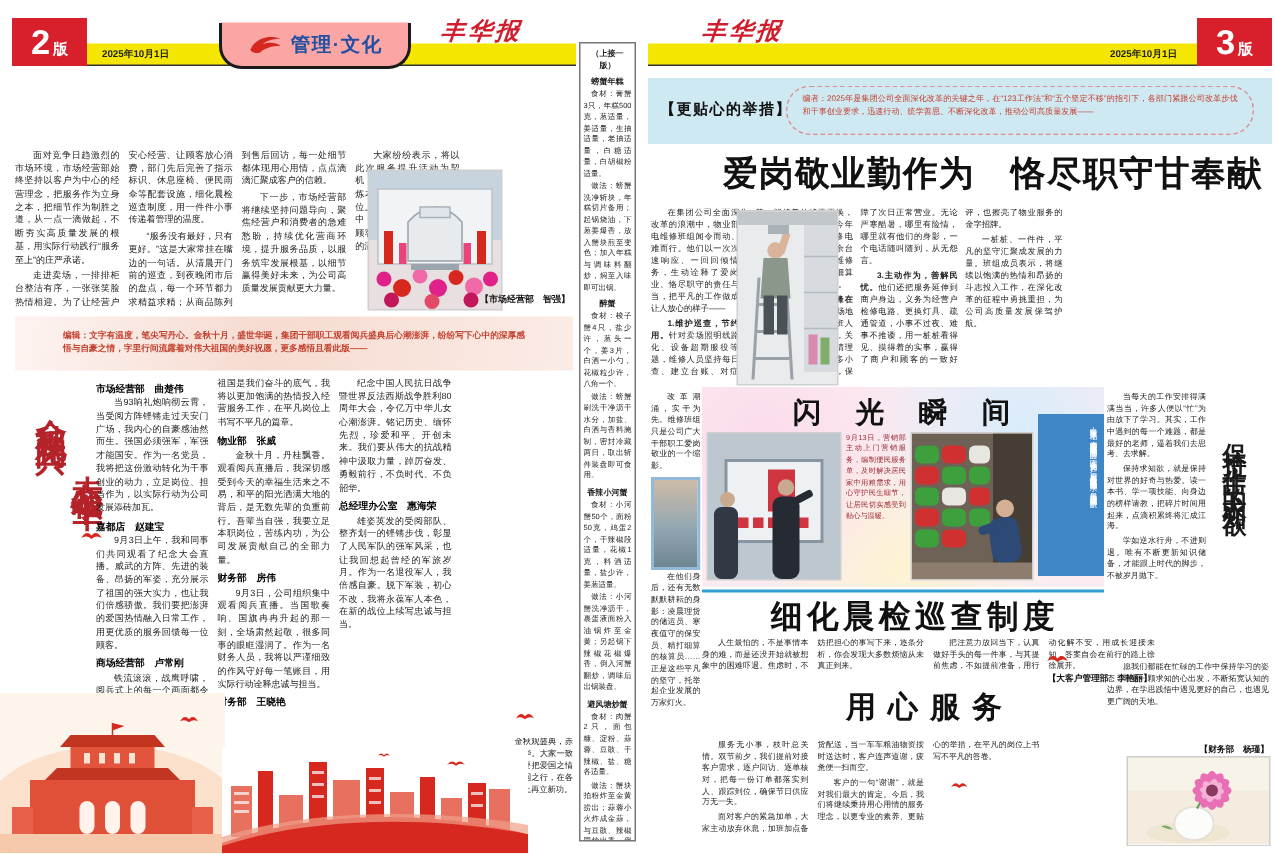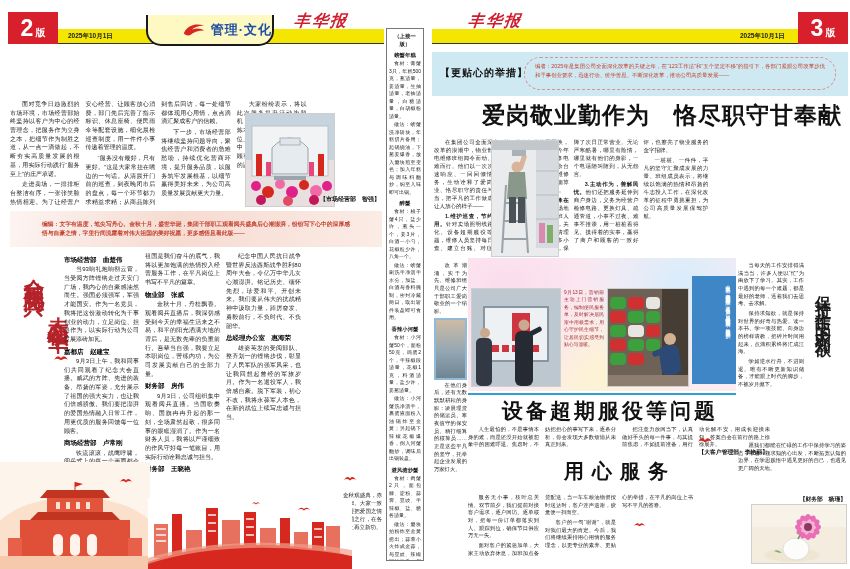--- a/index.html
+++ b/index.html
@@ -5,22 +5,22 @@
   html,body{margin:0;padding:0;background:#fff;}
   .sheet{position:relative;width:850px;height:569px;background:#fff;overflow:hidden;
          font-family:"Liberation Sans",sans-serif;color:#1c1c1c;}
   .abs{position:absolute;}
   
   .badge{background:#d8202c;color:#fff;display:flex;align-items:baseline;justify-content:center;gap:2px;z-index:3;}
   .badge .num{font-size:23px;font-weight:bold;line-height:32px;}
   .badge .ban{font-size:10px;font-weight:bold;}
   .ybar{background:#f4e600;border-bottom:1px solid #333;z-index:1;}
   .date{font-size:6.5px;font-weight:bold;color:#222;z-index:2;}
-  .tab{background:#fef9c3;border:2px solid #1a1a1a;border-top:none;border-radius:0 0 15px 15px;
-       display:flex;align-items:center;justify-content:flex-end;gap:5px;z-index:2;}
+  .tab{background:#fca5a5;border:2px solid #1a1a1a;border-top:none;border-radius:0 0 15px 15px;
+       display:flex;align-items:center;justify-content:center;gap:5px;z-index:2;}
   .tab .seclab{font-size:13px;font-weight:bold;color:#2150a3;letter-spacing:1px;}
   .masthead{font-family:"DejaVu Serif",serif;font-weight:bold;font-style:italic;color:#cf1f2f;
             font-size:16px;letter-spacing:2px;transform:skewX(-6deg);z-index:2;}
   
   .h1{font-weight:bold;color:#111;text-align:center;letter-spacing:1px;}
   
   .jt{text-align:justify;line-height:1.45;color:#222;overflow:hidden;}
   .jt p{margin:0 0 2px;text-indent:2em;}
   .c4{column-count:4;column-gap:6px;column-fill:auto;height:100%;}
   .c5{column-count:5;column-gap:6px;column-fill:auto;height:100%;}
@@ -295,20 +295,21 @@
     </svg>
   </div>
 
   <div class="abs jt" style="left:434px;top:262px;width:33px;height:300px;font-size:5.3px;">
     <p>改革潮涌，实干为先。维修班组只是公司广大干部职工爱岗敬业的一个缩影。</p>
     <div class="framed"></div>
     <p>在他们身后，还有无数默默耕耘的身影：凌晨理货的储运员、寒夜值守的保安员、精打细算的核算员……正是这些平凡的坚守，托举起企业发展的万家灯火。</p>
   </div>
 
   <div class="abs moments" style="left:468px;top:258px;width:268px;height:133px;">
+    <div class="mtitle abs" style="left:0;top:4px;width:268px;">闪　光　瞬　间</div>
     <div class="abs photo" style="left:4px;top:31px;width:88px;height:97px;">
       <svg width="88" height="97" viewBox="0 0 88 97">
         <rect width="88" height="97" fill="#bcc7cf"></rect>
         <rect x="12" y="18" width="64" height="54" fill="#eef1f3" stroke="#8796a1" stroke-width="2"></rect>
         <rect x="40" y="24" width="18" height="28" fill="#cf3540"></rect>
         <g fill="#cf3540">
             <rect x="20" y="56" width="7" height="7"></rect>
             <rect x="30" y="56" width="7" height="7"></rect>
             <rect x="40" y="56" width="7" height="7"></rect>
             <rect x="50" y="56" width="7" height="7"></rect>
@@ -345,21 +346,21 @@
         <circle cx="62" cy="50" r="6" fill="#d4b094"></circle>
         <rect x="52" y="56" width="20" height="30" rx="7" fill="#2c4a75" transform="rotate(-8 62 70)"></rect>
         <rect x="44" y="60" width="16" height="6" rx="3" fill="#2c4a75" transform="rotate(-20 52 63)"></rect>
         <rect x="0" y="86" width="80" height="11" fill="#8c7d6e"></rect>
       </svg>
     </div>
     <div class="abs bluebox" style="left:224px;top:18px;width:44px;height:108px;">中秋双节来临，大客户管理部衔接稻顺米业品牌，逐一回访各大客户，用心服务保障节日粮油采购需求，为节日市场供应保驾护航。</div>
   </div>
   <div class="abs hrblue" style="left:468px;top:393px;width:268px;height:2px;"></div>
 
-  <div class="abs essay-title" style="left:480px;top:397px;width:260px;font-size:21px;letter-spacing:3px;">设备超期服役等问题</div>
+  <div class="abs essay-title" style="left:480px;top:397px;width:260px;font-size:21px;letter-spacing:3px;">细化晨检巡查制度</div>
   <div class="abs jt c4" style="left:468px;top:426px;width:302px;height:26px;font-size:5.3px;">
     <p>人生最怕的，不是事情本身的难，而是还没开始就被想象中的困难吓退。焦虑时，不妨把担心的事写下来，逐条分析，你会发现大多数烦恼从未真正到来。</p>
     <p>把注意力放回当下，认真做好手头的每一件事，与其提前焦虑，不如提前准备，用行动化解不安，用成长迎接未知，答案自会在前行的路上徐徐展开。</p>
   </div>
   <div class="abs attr" style="left:620px;top:448px;width:148px;font-size:5.8px;">【大客户管理部　李艳丽】</div>
 
   <div class="abs essay-title" style="left:520px;top:458px;width:200px;font-size:20px;letter-spacing:8px;">用心服务</div>
   <div class="abs jt c4" style="left:468px;top:494px;width:302px;height:70px;font-size:5.3px;">
     <p>服务无小事，枝叶总关情。双节前夕，我们提前对接客户需求，逐户回访、逐单核对，把每一份订单都落实到人、跟踪到位，确保节日供应万无一失。</p>
     <p>面对客户的紧急加单，大家主动放弃休息，加班加点备货配送，当一车车粮油物资按时送达时，客户连声道谢，疲惫便一扫而空。</p>

